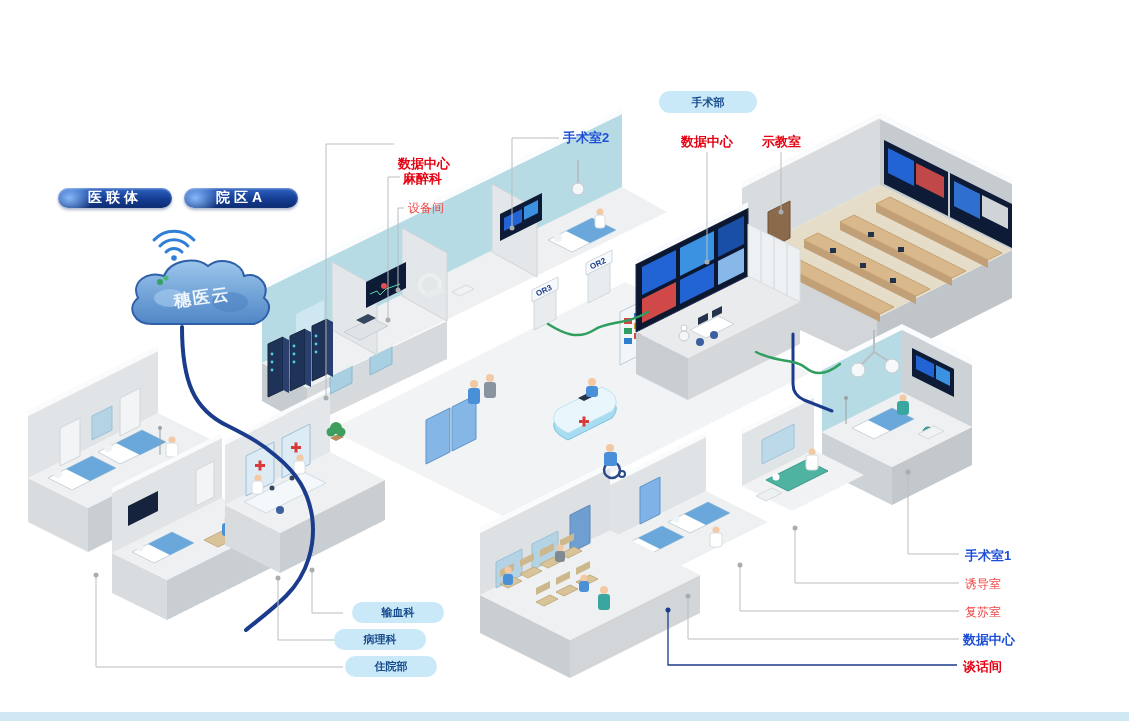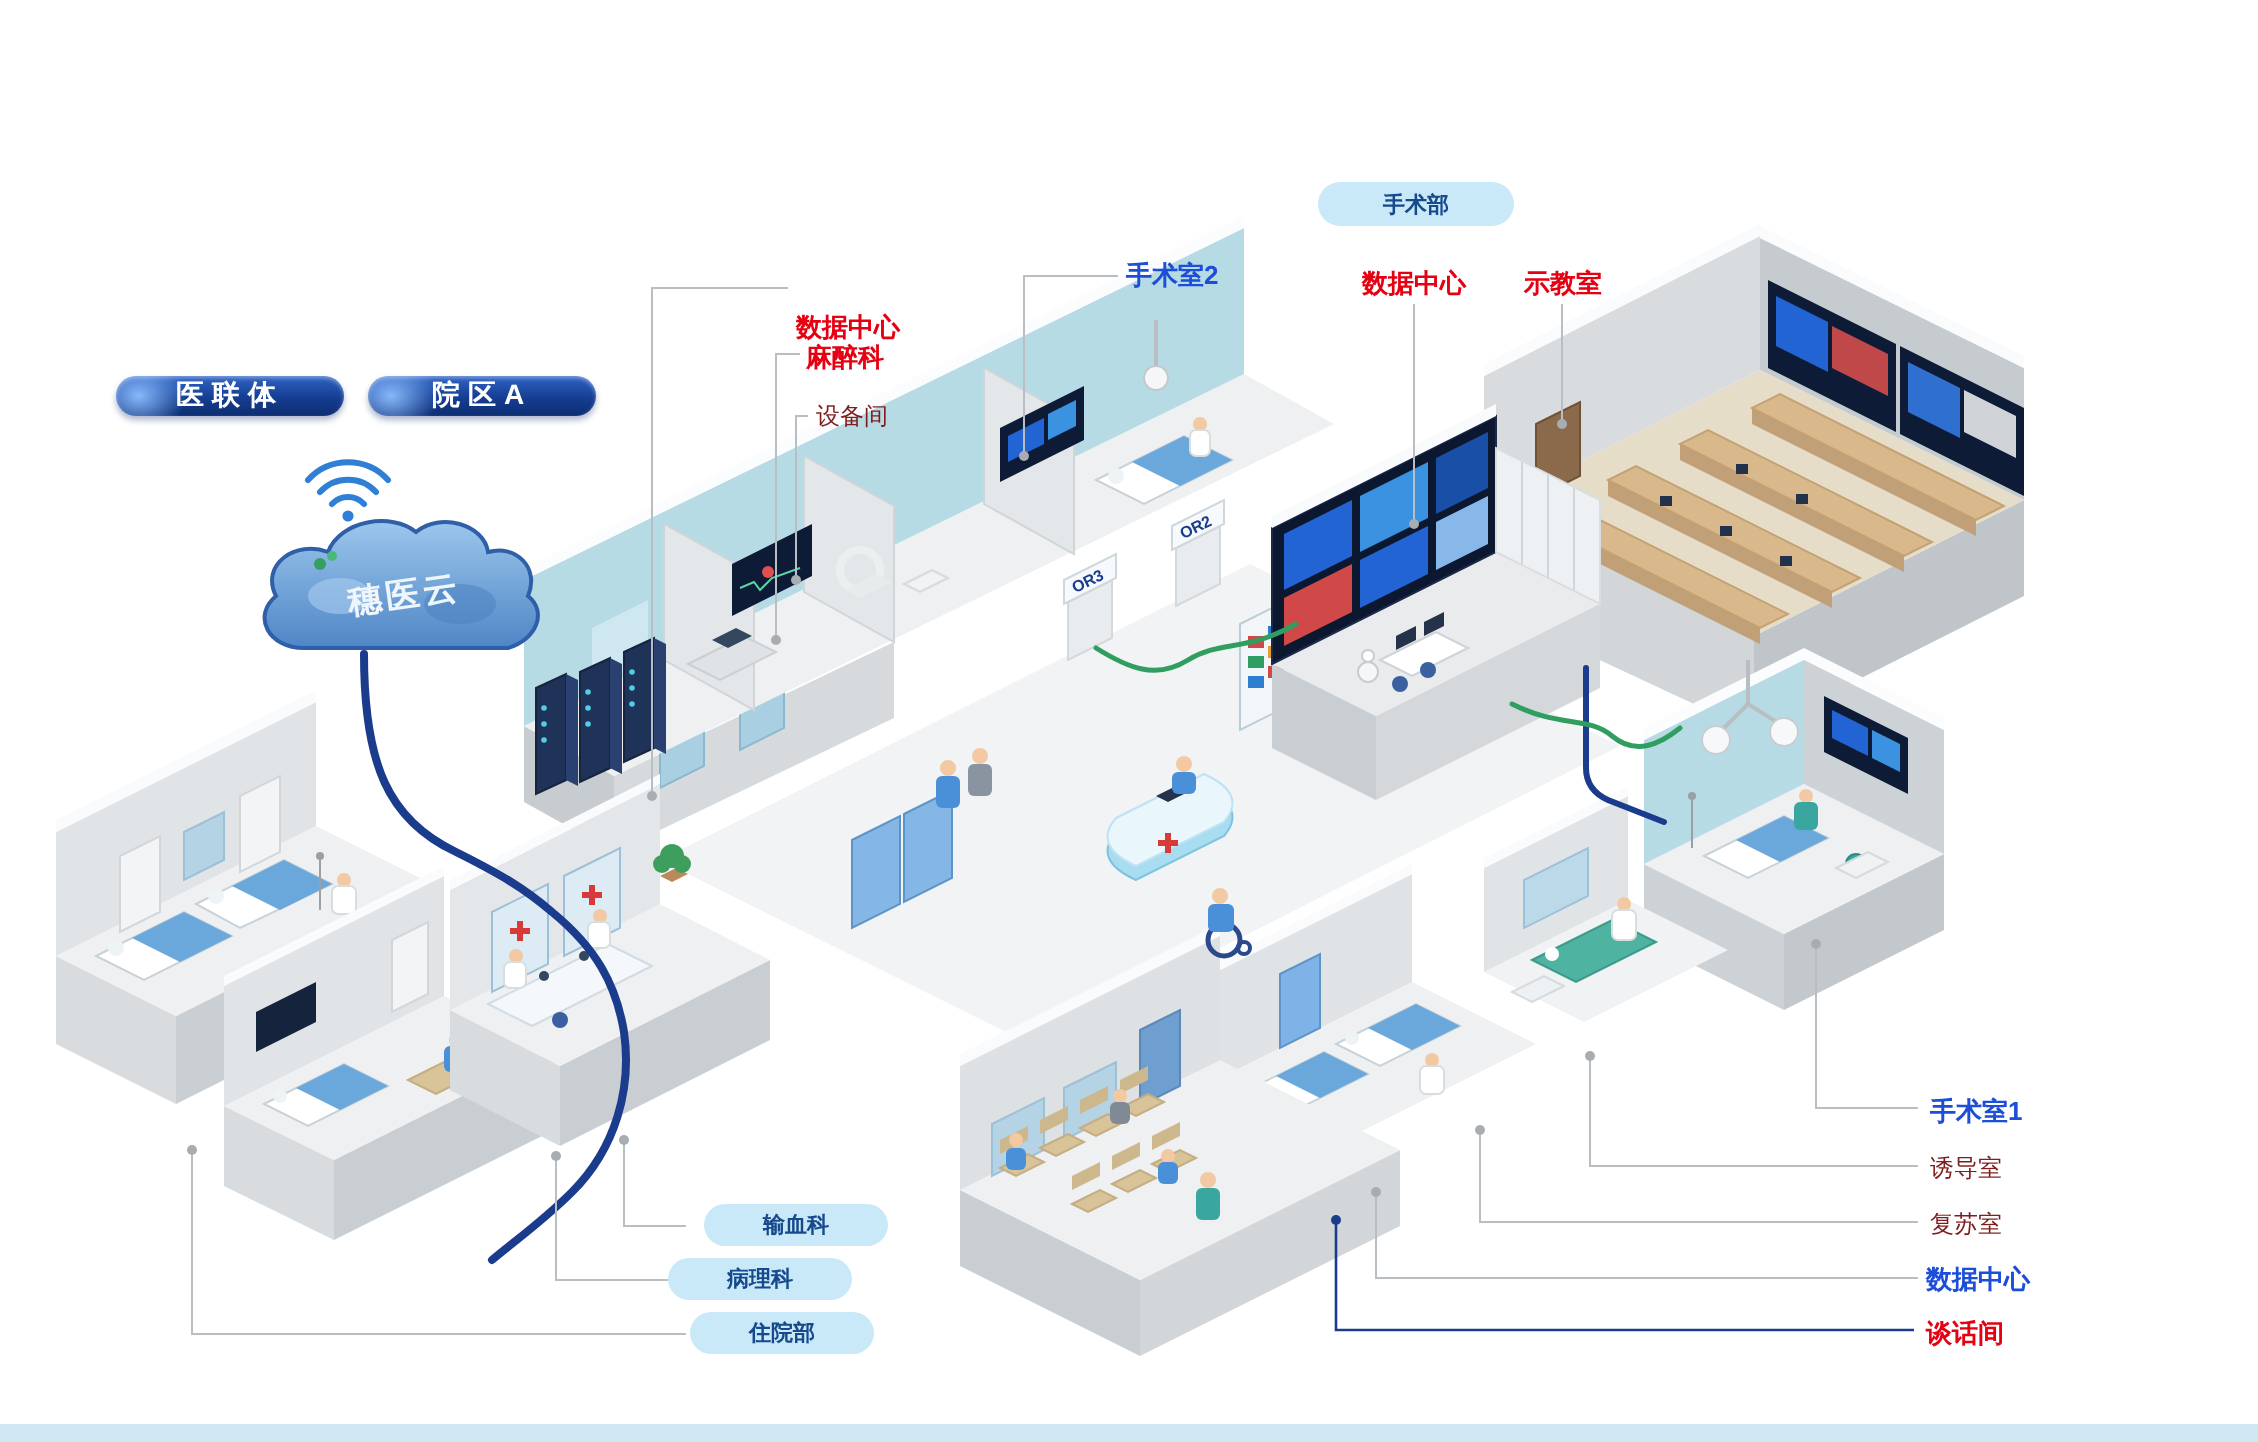--- a/index.html
+++ b/index.html
@@ -2,21 +2,21 @@
 <html><head>
 <meta charset="utf-8">
 <style>
   html,body{margin:0;padding:0;background:#ffffff;}
   #stage{position:relative;width:1129px;height:721px;background:#ffffff;overflow:hidden;
          font-family:"Liberation Sans","DejaVu Sans",sans-serif;}
   #scene{position:absolute;left:0;top:0;}
   .co{position:absolute;font-size:13px;font-weight:bold;white-space:nowrap;}
   .co.red{color:#e60012;}
   .co.dark{color:#1d4ed8;}
-  .co.gray{color:#7f1d1d;font-weight:normal;font-size:12px;}
+  .co.gray{color:#ef4444;font-weight:normal;font-size:12px;}
   .pill{position:absolute;height:21px;border-radius:11px;background:#c9e9f8;color:#164a8c;
         font-weight:bold;font-size:11px;display:flex;align-items:center;justify-content:center;}
   .badge{position:absolute;width:114px;height:20px;border-radius:11px;display:flex;align-items:center;
          justify-content:center;color:#ffffff;font-weight:bold;font-size:14px;letter-spacing:4px;
          background:radial-gradient(ellipse 30% 130% at 10% 50%, rgba(140,190,255,.95), rgba(140,190,255,0) 70%),
                     linear-gradient(180deg,#2f63c4,#153d92 55%,#0d2d71);
          box-shadow:0 2px 3px rgba(20,50,110,.35), inset 0 1px 2px rgba(255,255,255,.4);}
   .strip{position:absolute;left:0;bottom:0;width:1129px;height:9px;background:#cfe8f4;}
 </style>
 </head>

